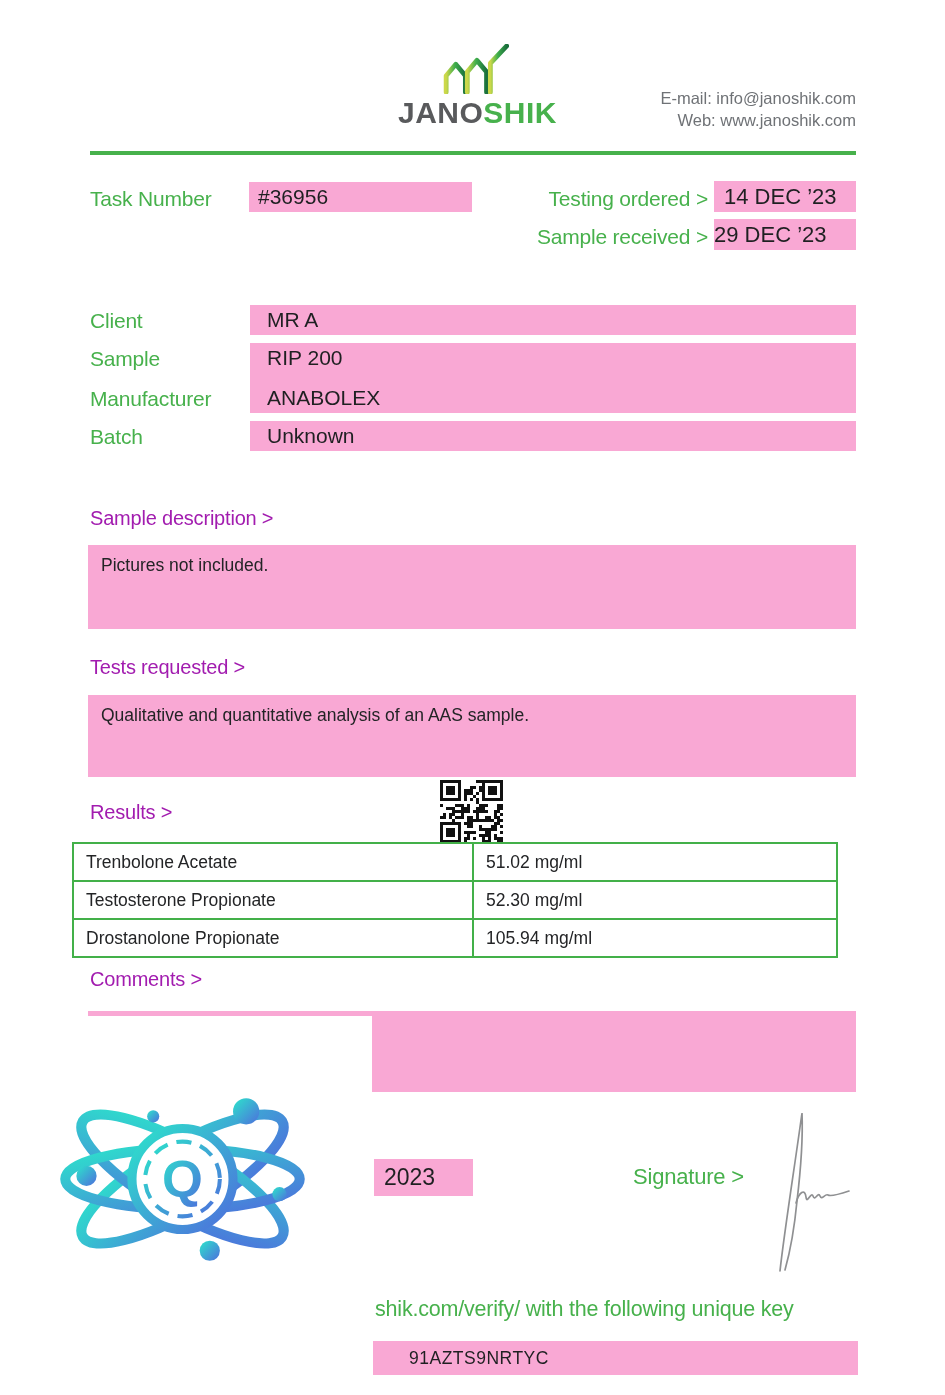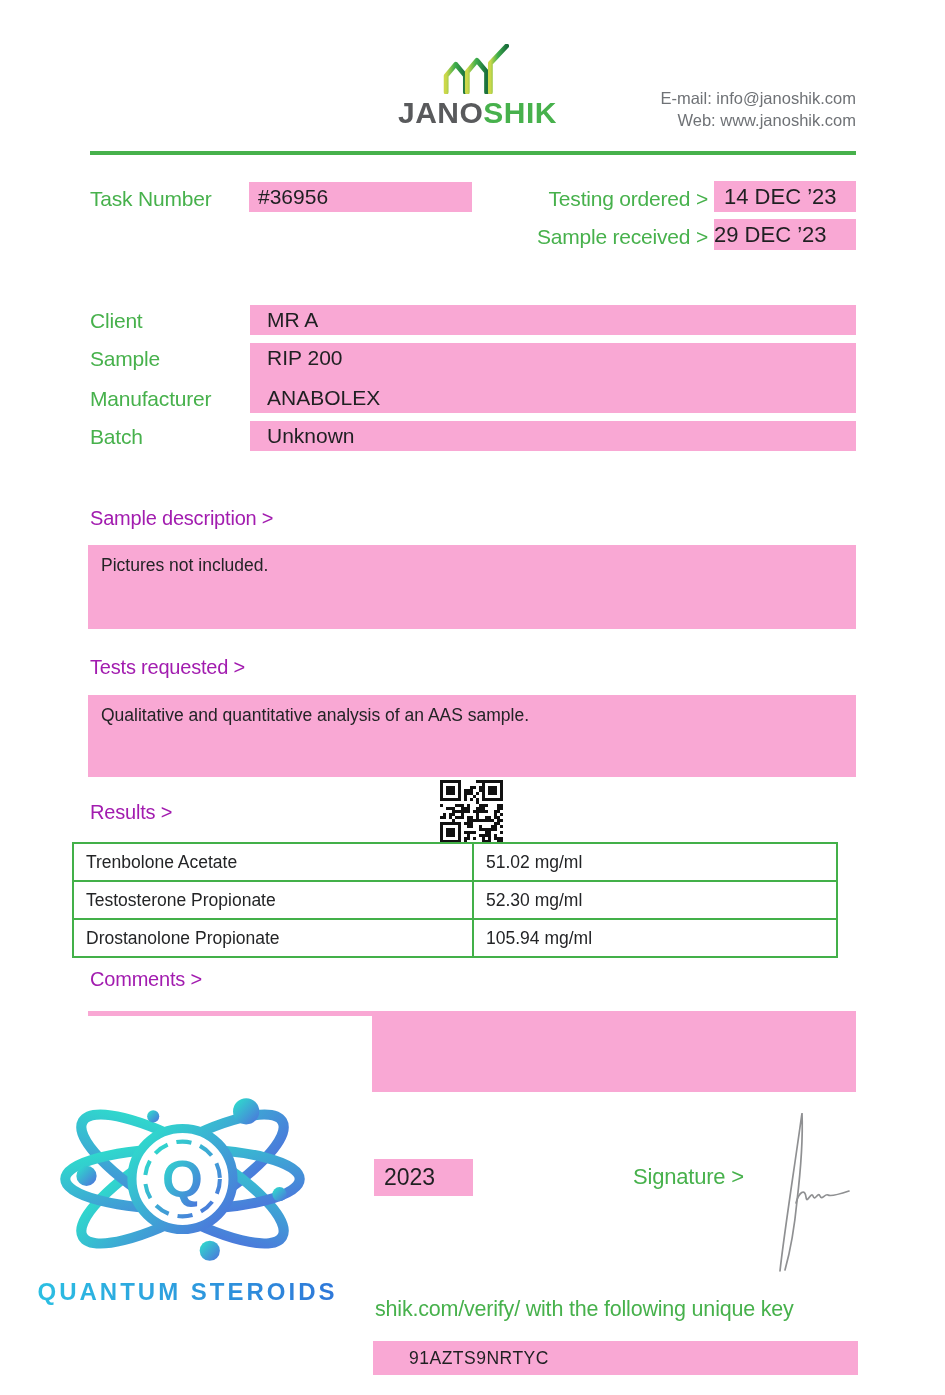--- a/index.html
+++ b/index.html
@@ -377,21 +377,20 @@
     <circle cx="125" cy="95" r="37" fill="none" stroke="url(#ag)" stroke-width="4" stroke-dasharray="15 9"></circle>
     <text x="125" y="113" text-anchor="middle" font-family="Liberation Sans, sans-serif" font-size="52" font-weight="bold" fill="url(#ag)">Q</text>
     <g fill="url(#ag)">
       <circle cx="188" cy="28" r="13"></circle>
       <circle cx="96" cy="33" r="6"></circle>
       <circle cx="30" cy="92" r="10"></circle>
       <circle cx="221" cy="110" r="7"></circle>
       <circle cx="152" cy="166" r="10"></circle>
     </g>
   </svg>
-  <div class="abs brandtext" style="left:5px;top:1278px;width:365px;">QUANTUM STEROIDS</div>
 
   <div class="abs gbox" style="left:374px;top:1159px;width:99px;height:37px;">
     <div class="val" style="padding-left:10px;font-size:23px;line-height:37px;">2023</div>
   </div>
 
   <div class="abs siglabel" style="left:633px;top:1164px;">Signature &gt;</div>
   <svg class="abs" style="left:750px;top:1106px;" width="105" height="172" viewBox="0 0 105 172">
     <g fill="none" stroke="#8f9092" stroke-width="1.7" stroke-linecap="round">
       <path d="M30 165 C34 128 45 58 52 7 C53 32 50 70 47 95 C45 116 40 146 35 164"></path>
       <path d="M46 97 C49 86 55 82 56 91 C57 99 61 85 63 90 C65 96 68 85 70 90 C72 95 75 87 78 89 C81 91 90 88 99 85"></path>

